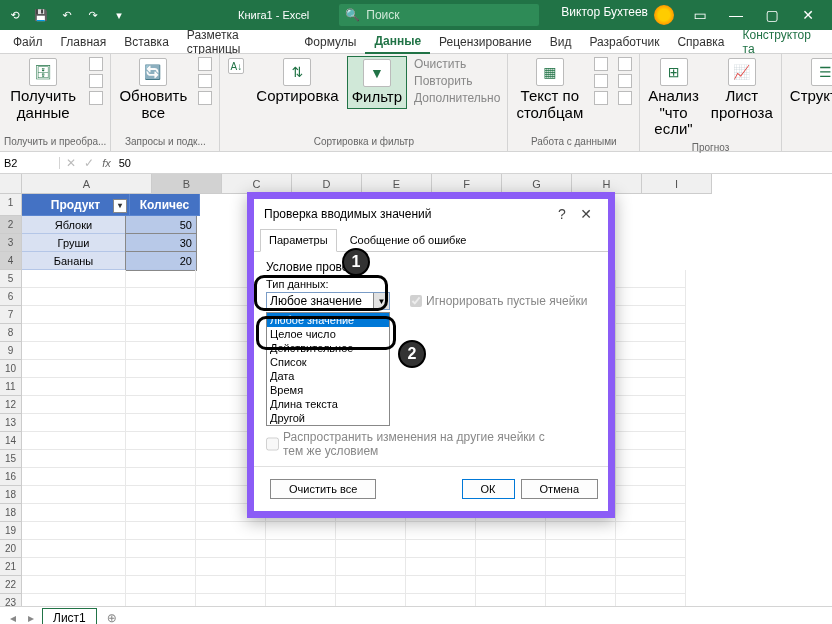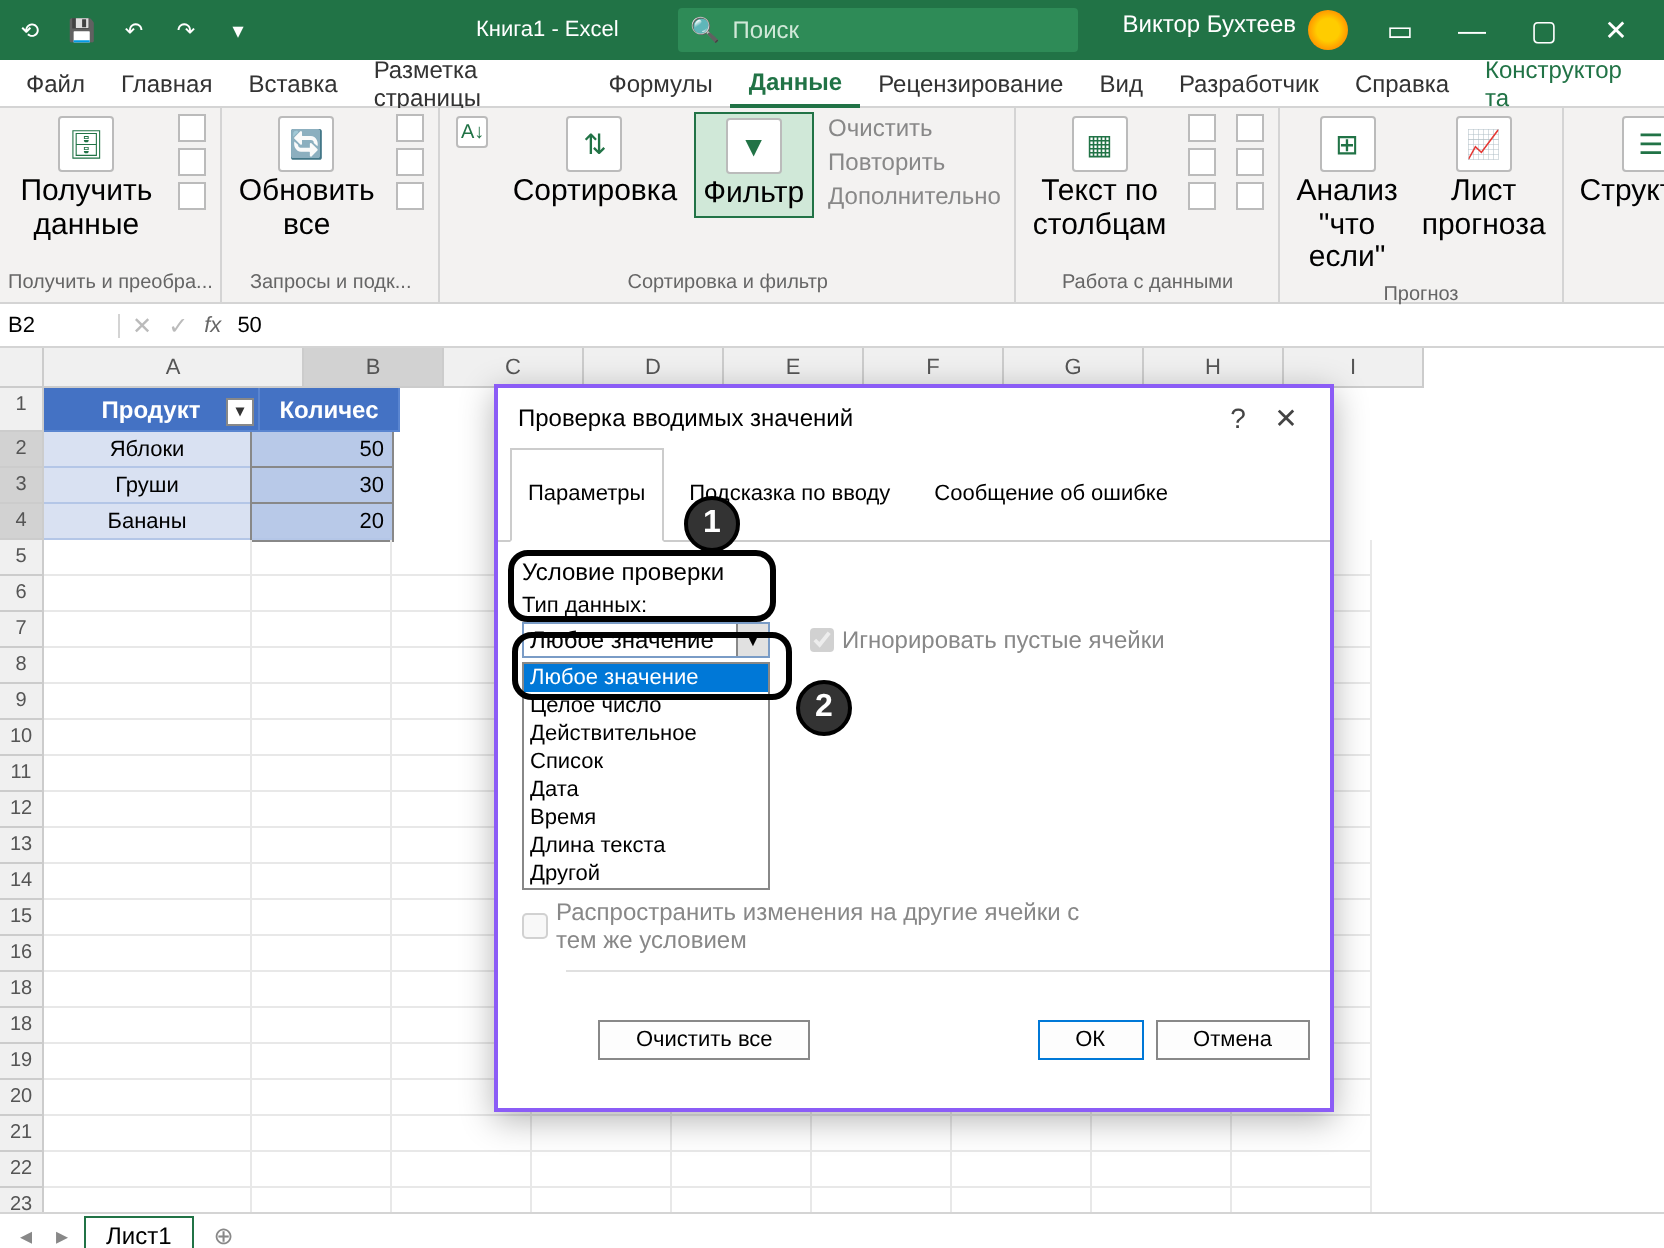--- a/index.html
+++ b/index.html
@@ -55,38 +55,38 @@
 .cell.wide { width: 104px; }
 .thead .dd { position: absolute; right: 2px; bottom: 2px; width: 14px; height: 14px; background: #fff; border: 1px solid #888; font-size: 8px; color: #333; display: flex; align-items: center; justify-content: center; }
 .trow .cell { background: #d9e1f2; border-color: #b4c6e7; }
 .trow.sel .cell.b { background: #b8c9e8; outline: 1px solid #888; }
 
 .sheetbar { height: 22px; background: #fff; border-top: 1px solid #d4d4d4; display: flex; align-items: center; padding: 0 6px; gap: 4px; font-size: 11px; }
 .sheetbar .navbtn { width: 14px; text-align: center; color: #888; }
 .sheetbar .tab { border: 1px solid #217346; border-bottom: none; padding: 2px 10px; background: #fff; }
 .sheetbar .plus { color: #888; padding: 0 6px; }
 
-.dialog { position: absolute; left: 247px; top: 192px; width: 420px; background: #fff; border: 2px solid #8b5cf6; box-shadow: 0 4px 16px rgba(0,0,0,0.3); z-index: 10; }
+.dialog { position: absolute; left: 247px; top: 192px; width: 368px; background: #fff; border: 7px solid #8b5cf6; box-shadow: 0 4px 16px rgba(0,0,0,0.3); z-index: 10; }
 .dialog-title { height: 30px; display: flex; align-items: center; padding: 0 10px; font-size: 12px; }
 .dialog-title .spacer { flex: 1; }
 .dialog-title .hbtn { width: 24px; text-align: center; font-size: 14px; color: #444; cursor: pointer; }
 .dialog-tabs { display: flex; border-bottom: 1px solid #ccc; padding: 0 6px; gap: 4px; }
-.dialog-tabs .dtab { padding: 16px 8px; font-size: 11px; border: 1px solid transparent; cursor: pointer; }
+.dialog-tabs .dtab { padding: 4px 8px; font-size: 11px; border: 1px solid transparent; cursor: pointer; }
 .dialog-tabs .dtab.active { border: 1px solid #ccc; border-bottom: 1px solid #fff; background: #fff; margin-bottom: -1px; }
 .dialog-body { padding: 8px 12px; font-size: 11px; position: relative; min-height: 200px; }
 .fieldlabel { font-size: 11px; margin-bottom: 2px; }
 .combo { width: 124px; height: 18px; border: 1px solid #7a9cc6; background: #fff; display: flex; align-items: center; font-size: 11px; padding: 0 3px; position: relative; }
 .combo .arrow { position: absolute; right: 0; top: 0; width: 16px; height: 100%; background: #e1e1e1; border-left: 1px solid #888; display: flex; align-items: center; justify-content: center; font-size: 8px; }
 .dropdown { position: absolute; top: 60px; left: 12px; width: 124px; background: #fff; border: 1px solid #888; z-index: 5; }
 .dropdown .opt { padding: 1px 3px; font-size: 11px; cursor: pointer; }
 .dropdown .opt.hl { background: #0078d7; color: #fff; }
 .checkbox-row { display: flex; align-items: center; gap: 4px; font-size: 11px; color: #888; }
 .checkbox-row input { width: 12px; height: 12px; }
 .spread-check { margin-top: 120px; display: flex; gap: 4px; font-size: 11px; color: #888; }
-.dialog-footer { padding: 24px 10px; display: flex; align-items: center; border-top: 1px solid #e0e0e0; margin-left: 34px; }
+.dialog-footer { padding: 12px 10px; display: flex; align-items: center; border-top: 1px solid #e0e0e0; }
 .dialog-footer .spacer { flex: 1; }
 .dbtn { padding: 3px 18px; font-size: 11px; border: 1px solid #888; background: #fdfdfd; cursor: pointer; margin-left: 6px; }
 .dbtn.primary { border: 1px solid #0078d7; }
 
 .callout { position: absolute; width: 28px; height: 28px; border-radius: 50%; background: #333; color: #fff; display: flex; align-items: center; justify-content: center; font-size: 16px; font-weight: bold; z-index: 20; border: 2px solid #000; }
 .callout-1 { left: 342px; top: 248px; }
 .callout-2 { left: 398px; top: 340px; }
 .ring1 { position: absolute; left: 254px; top: 275px; width: 134px; height: 36px; border: 3px solid #000; border-radius: 10px; z-index: 19; }
 .ring2 { position: absolute; left: 256px; top: 316px; width: 140px; height: 34px; border: 3px solid #000; border-radius: 10px; z-index: 19; }
 </style>
@@ -547,21 +547,20 @@
 
 <div class="dialog">
   <div class="dialog-title">
     <span>Проверка вводимых значений</span>
     <div class="spacer"></div>
     <div class="hbtn">?</div>
     <div class="hbtn">✕</div>
   </div>
   <div class="dialog-tabs">
     <div class="dtab active">Параметры</div>
-    <div class="dtab">Подсказка по вводу</div>
     <div class="dtab">Сообщение об ошибке</div>
   </div>
   <div class="dialog-body">
     <div>Условие проверки</div>
     <div class="fieldlabel" style="margin-top:4px">Тип данных:</div>
     <div style="display:flex;gap:20px;align-items:center">
       <div class="combo">
         <span>Любое значение</span>
         <div class="arrow">▼</div>
       </div>

